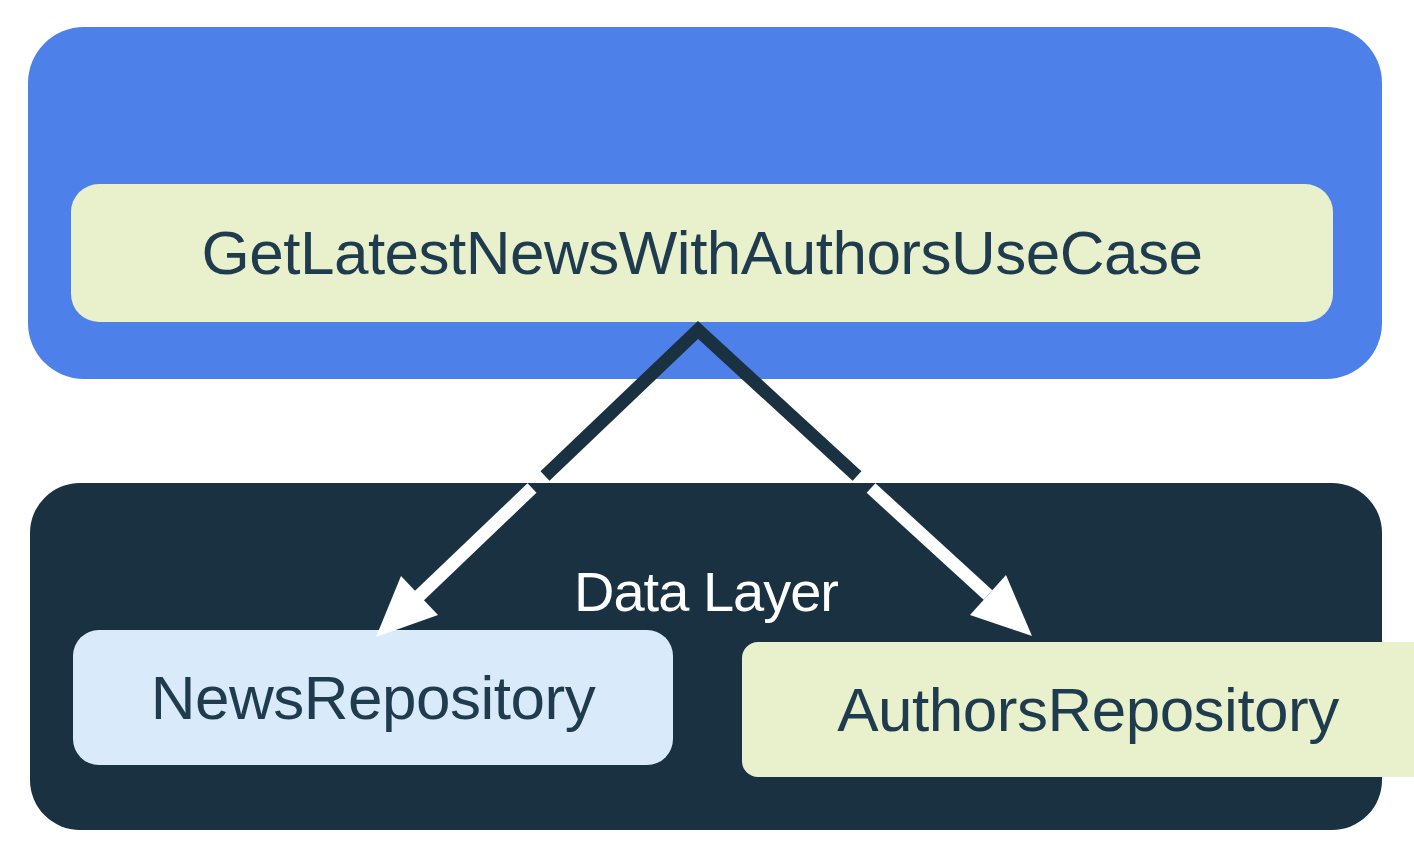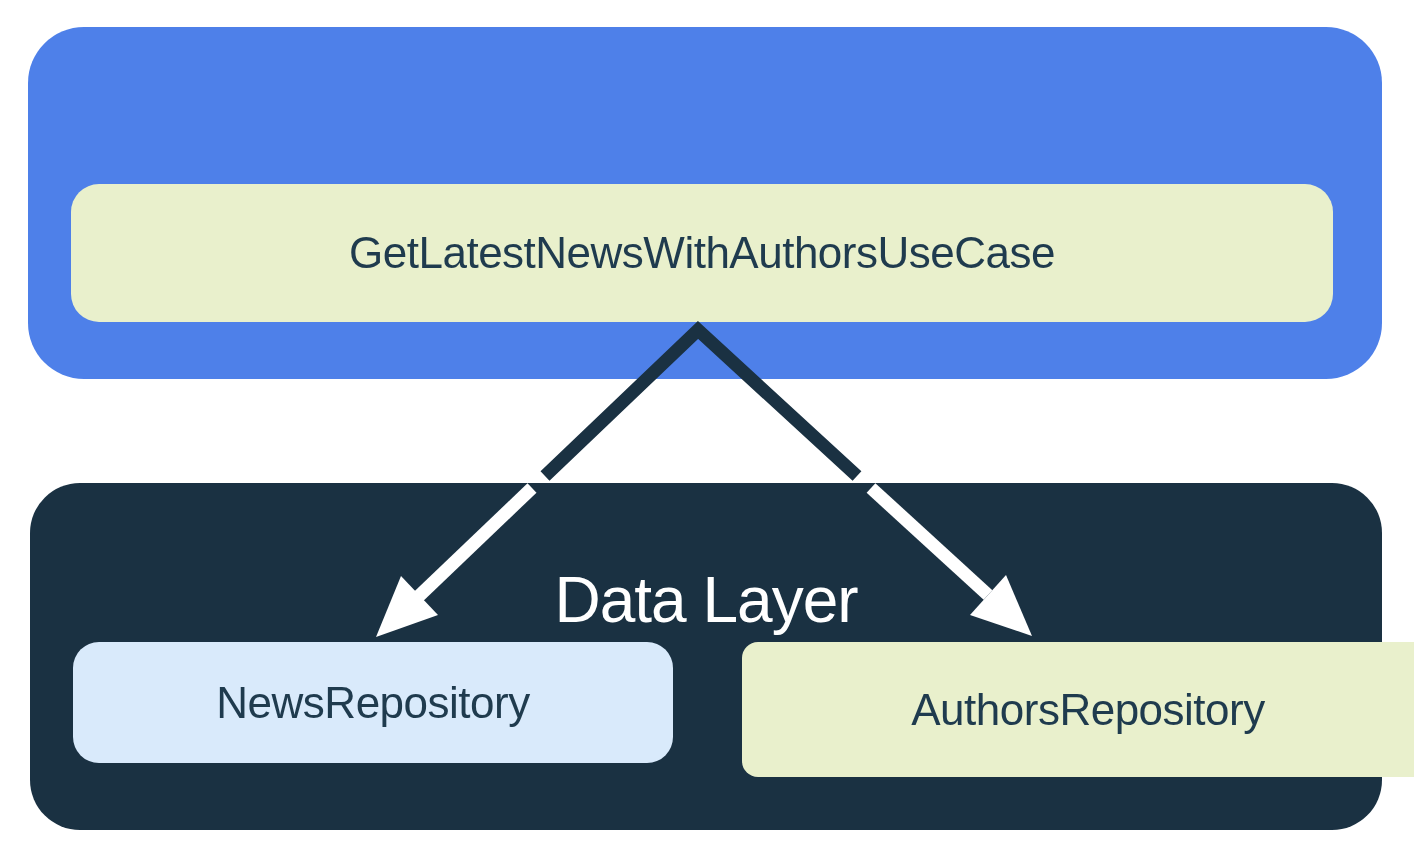--- a/index.html
+++ b/index.html
@@ -47,50 +47,50 @@
     font-weight: 400;
     line-height: 1;
     user-select: none;
   }
   .domain-title {
     top: 0;
     height: 157px;
     font-size: 84px;
   }
   .data-title {
-    top: 15px;
+    top: 7px;
     height: 159px;
     padding-top: 44px;
     box-sizing: border-box;
-    font-size: 64px;
+    font-size: 56px;
   }
   .node-box {
     position: absolute;
     display: flex;
     align-items: center;
     justify-content: center;
-    font-size: 44px;
+    font-size: 62px;
     letter-spacing: -0.5px;
     color: var(--box-text, #1F3B4E);
     border-radius: 28px;
     line-height: 1;
     user-select: none;
   }
   .usecase-box {
     left: 43px;
     top: 157px;
     width: 1262px;
     height: 138px;
     background: var(--usecase-bg, #E9F0CC);
   }
   .news-box {
     left: 43px;
-    top: 159px;
+    top: 147px;
     width: 600px;
-    height: 121px;
+    height: 135px;
     border-radius: 26px;
     background: var(--news-repository-bg, #D9EAFB);
   }
   .authors-box {
     left: 712px;
     top: 159px;
     width: 692px;
     height: 135px;
     border-radius: 16px;
     background: var(--authors-repository-bg, #E9F0CC);

